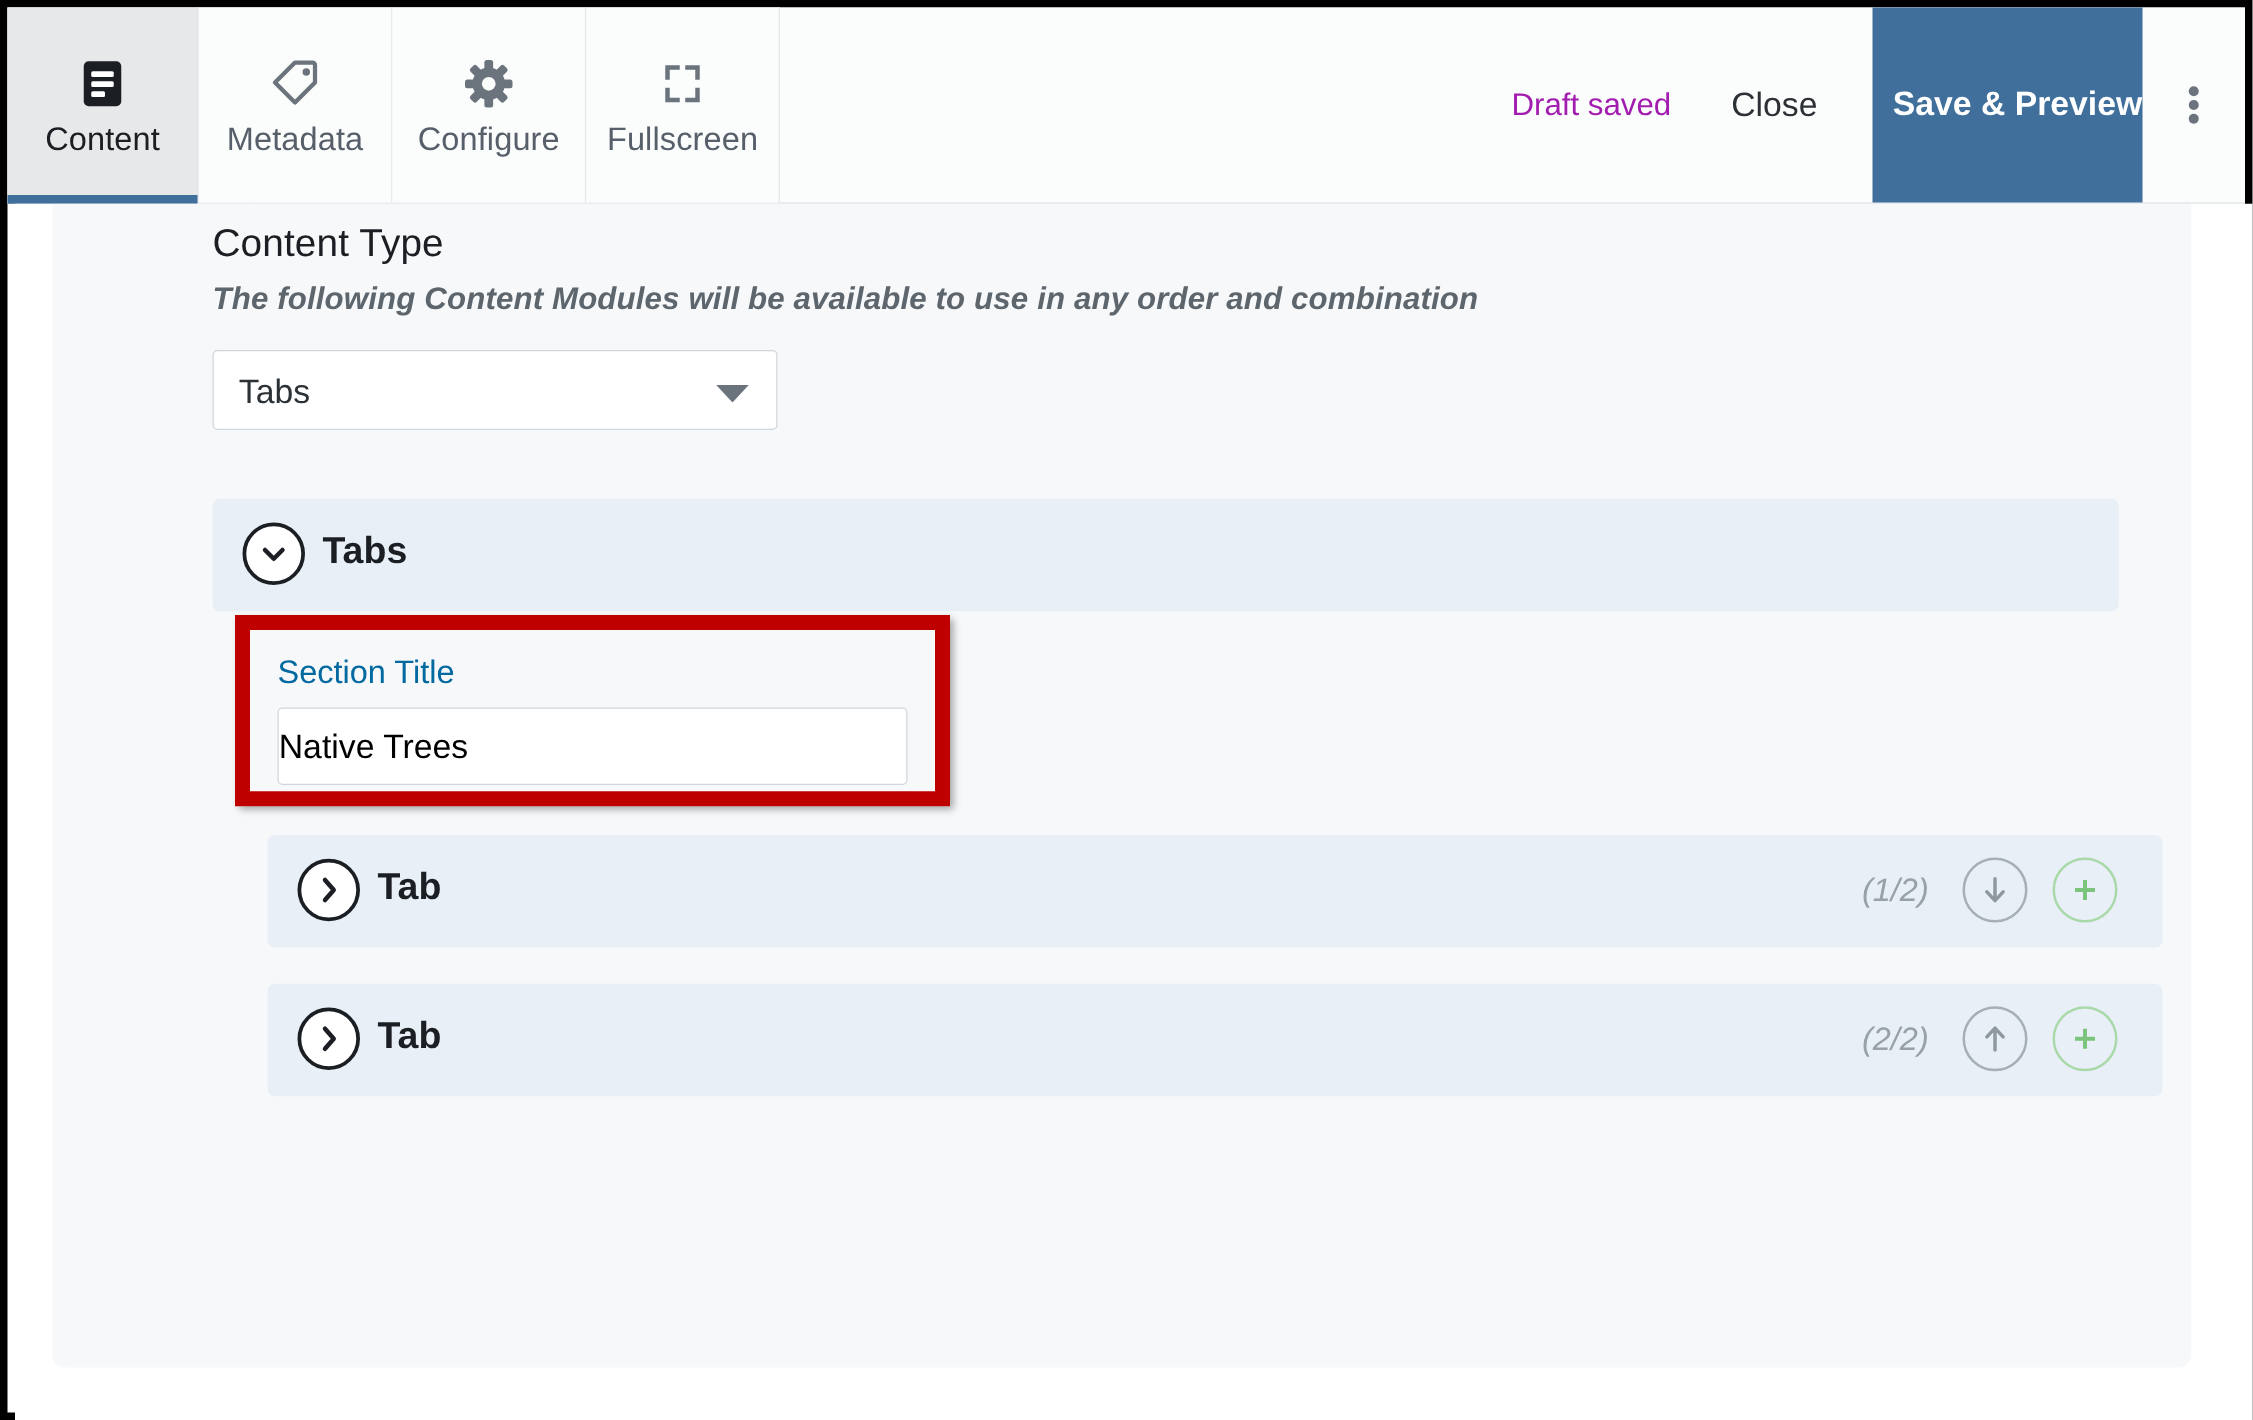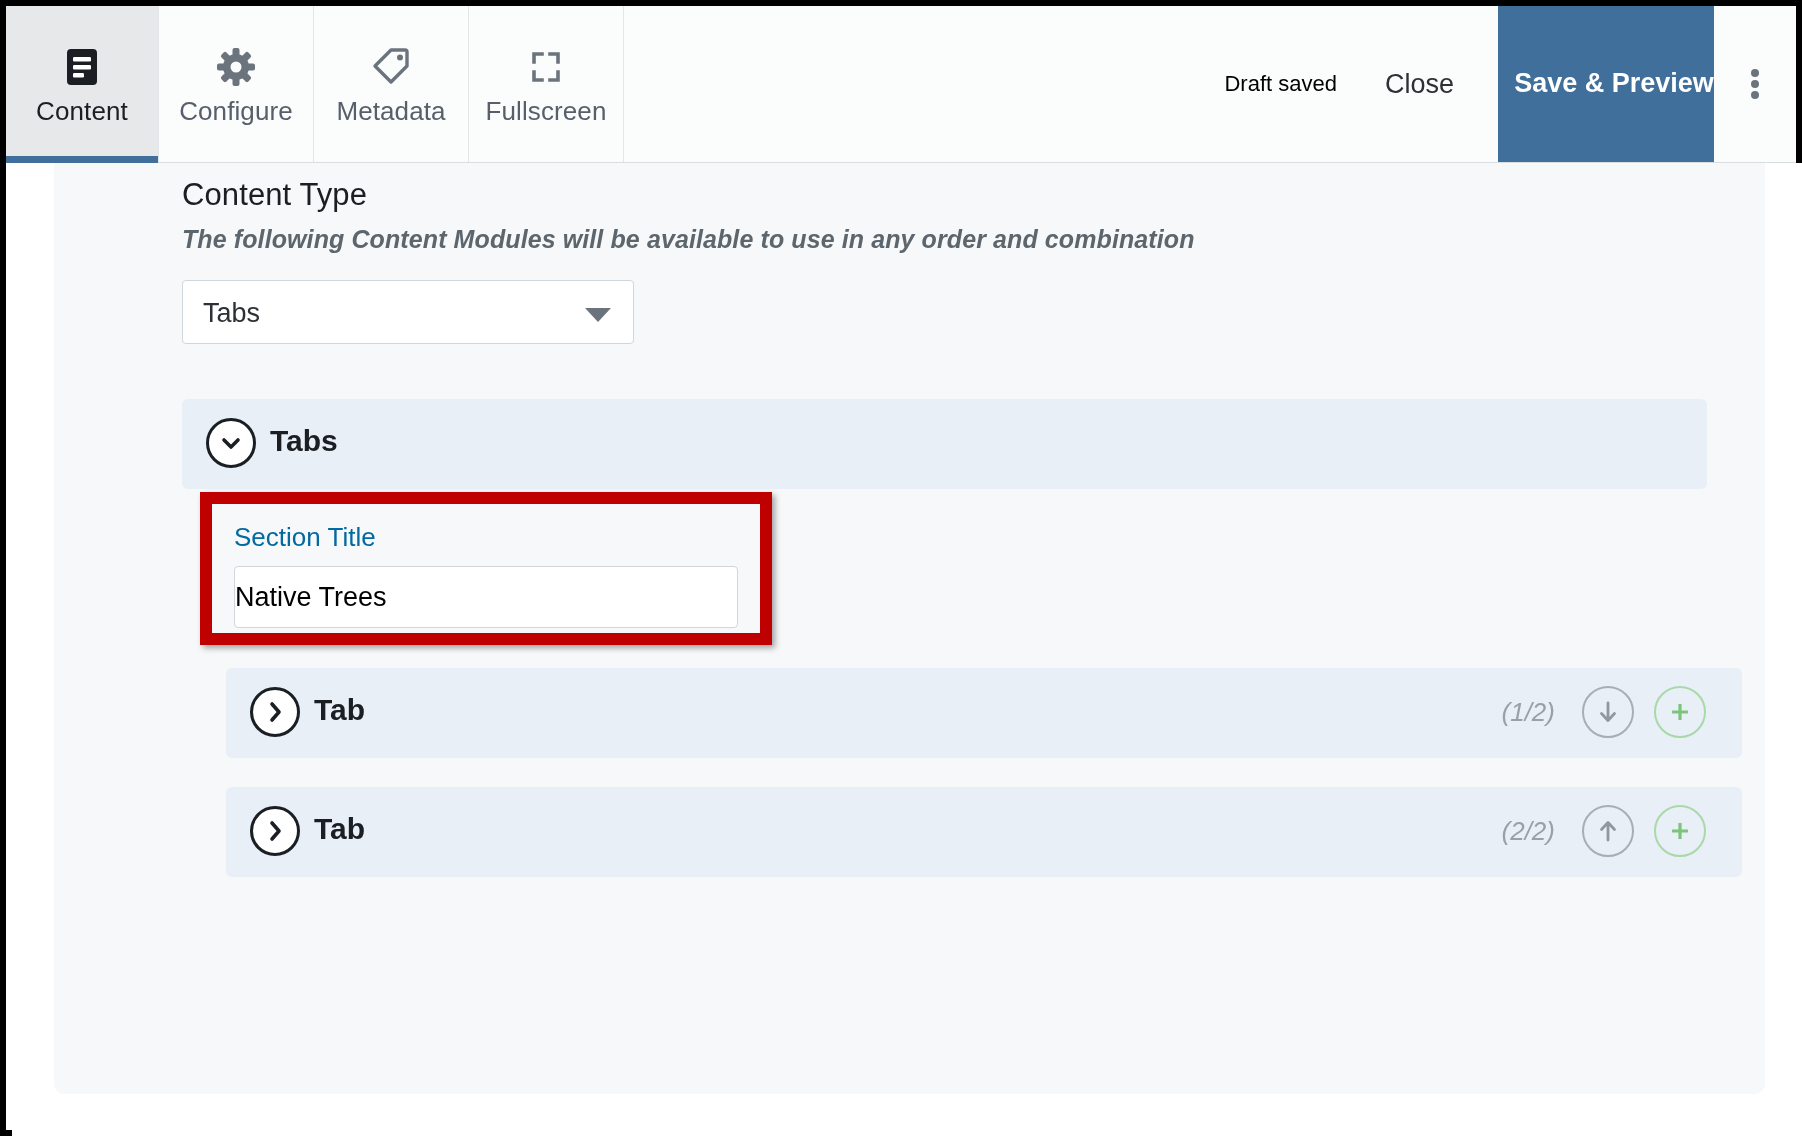--- a/index.html
+++ b/index.html
@@ -72,22 +72,22 @@
     font-size: 26px;
     color: #57606a;
     letter-spacing: 0.1px;
     line-height: 1;
   }
   .tool-tab.active .tlabel { color: #1b1f23; }
 
   #toolbar-spacer { flex: 1; }
 
   #draft-status {
-    font-size: 22px;
-    color: #000000;
+    font-size: 25px;
+    color: #a21caf;
     align-self: center;
     padding-right: 48px;
     white-space: nowrap;
   }
   #close-button {
     font-size: 27px;
     color: #2c3136;
     align-self: center;
     padding-right: 44px;
     white-space: nowrap;
@@ -134,21 +134,21 @@
 
   
   .guide {
     position: absolute;
     width: 0;
     border-left: 3px dashed #ccd4da;
   }
 
   #content-panel {
     position: absolute;
-    left: 42px;
+    left: 30px;
     top: 0px;
     width: 1711px;
     height: 931px;
     background: #f6f8f9;
     border-radius: 0 0 10px 10px;
   }
 
   #page-title {
     position: absolute;
     left: 128px;
@@ -343,20 +343,30 @@
     <div class="tool-tab first active">
       <span class="ticon">
         <svg width="40" height="46" viewBox="0 0 40 46">
           <rect x="5" y="5" width="30" height="36" rx="4" fill="#1b1f23"></rect>
           <rect x="11" y="13" width="18" height="4.5" rx="1.2" fill="#ffffff"></rect>
           <rect x="11" y="21" width="18" height="4.5" rx="1.2" fill="#ffffff"></rect>
           <rect x="11" y="29" width="11" height="4.5" rx="1.2" fill="#ffffff"></rect>
         </svg>
       </span>
       <span class="tlabel">Content</span>
+    </div>
+
+    <div class="tool-tab">
+      <span class="ticon">
+        <svg width="44" height="46" viewBox="0 0 44 46">
+          <path d="M22 6 H36 a2 2 0 0 1 2 2 V22 L22 38 L6 22 Z" fill="none" stroke="#6b747d" stroke-width="3.4" stroke-linejoin="round"></path>
+          <circle cx="31" cy="13.5" r="3" fill="#6b747d"></circle>
+        </svg>
+      </span>
+      <span class="tlabel">Metadata</span>
     </div>
 
     <div class="tool-tab">
       <span class="ticon">
         <svg width="44" height="46" viewBox="0 0 44 46">
           <g fill="#6b747d">
             <rect x="18.5" y="4" width="7" height="38" rx="2"></rect>
             <rect x="18.5" y="4" width="7" height="38" rx="2" transform="rotate(45 22 23)"></rect>
             <rect x="18.5" y="4" width="7" height="38" rx="2" transform="rotate(90 22 23)"></rect>
             <rect x="18.5" y="4" width="7" height="38" rx="2" transform="rotate(135 22 23)"></rect>
@@ -364,30 +374,20 @@
           </g>
           <circle cx="22" cy="23" r="5.5" fill="#fbfcfc"></circle>
         </svg>
       </span>
       <span class="tlabel">Configure</span>
     </div>
 
     <div class="tool-tab">
       <span class="ticon">
         <svg width="44" height="46" viewBox="0 0 44 46">
-          <path d="M22 6 H36 a2 2 0 0 1 2 2 V22 L22 38 L6 22 Z" fill="none" stroke="#6b747d" stroke-width="3.4" stroke-linejoin="round"></path>
-          <circle cx="31" cy="13.5" r="3" fill="#6b747d"></circle>
-        </svg>
-      </span>
-      <span class="tlabel">Metadata</span>
-    </div>
-
-    <div class="tool-tab">
-      <span class="ticon">
-        <svg width="44" height="46" viewBox="0 0 44 46">
           <g fill="none" stroke="#6b747d" stroke-width="3.6" stroke-linecap="square">
             <path d="M10 18 V10 H18"></path>
             <path d="M34 18 V10 H26"></path>
             <path d="M10 28 V36 H18"></path>
             <path d="M34 28 V36 H26"></path>
           </g>
         </svg>
       </span>
       <span class="tlabel">Fullscreen</span>
     </div>

